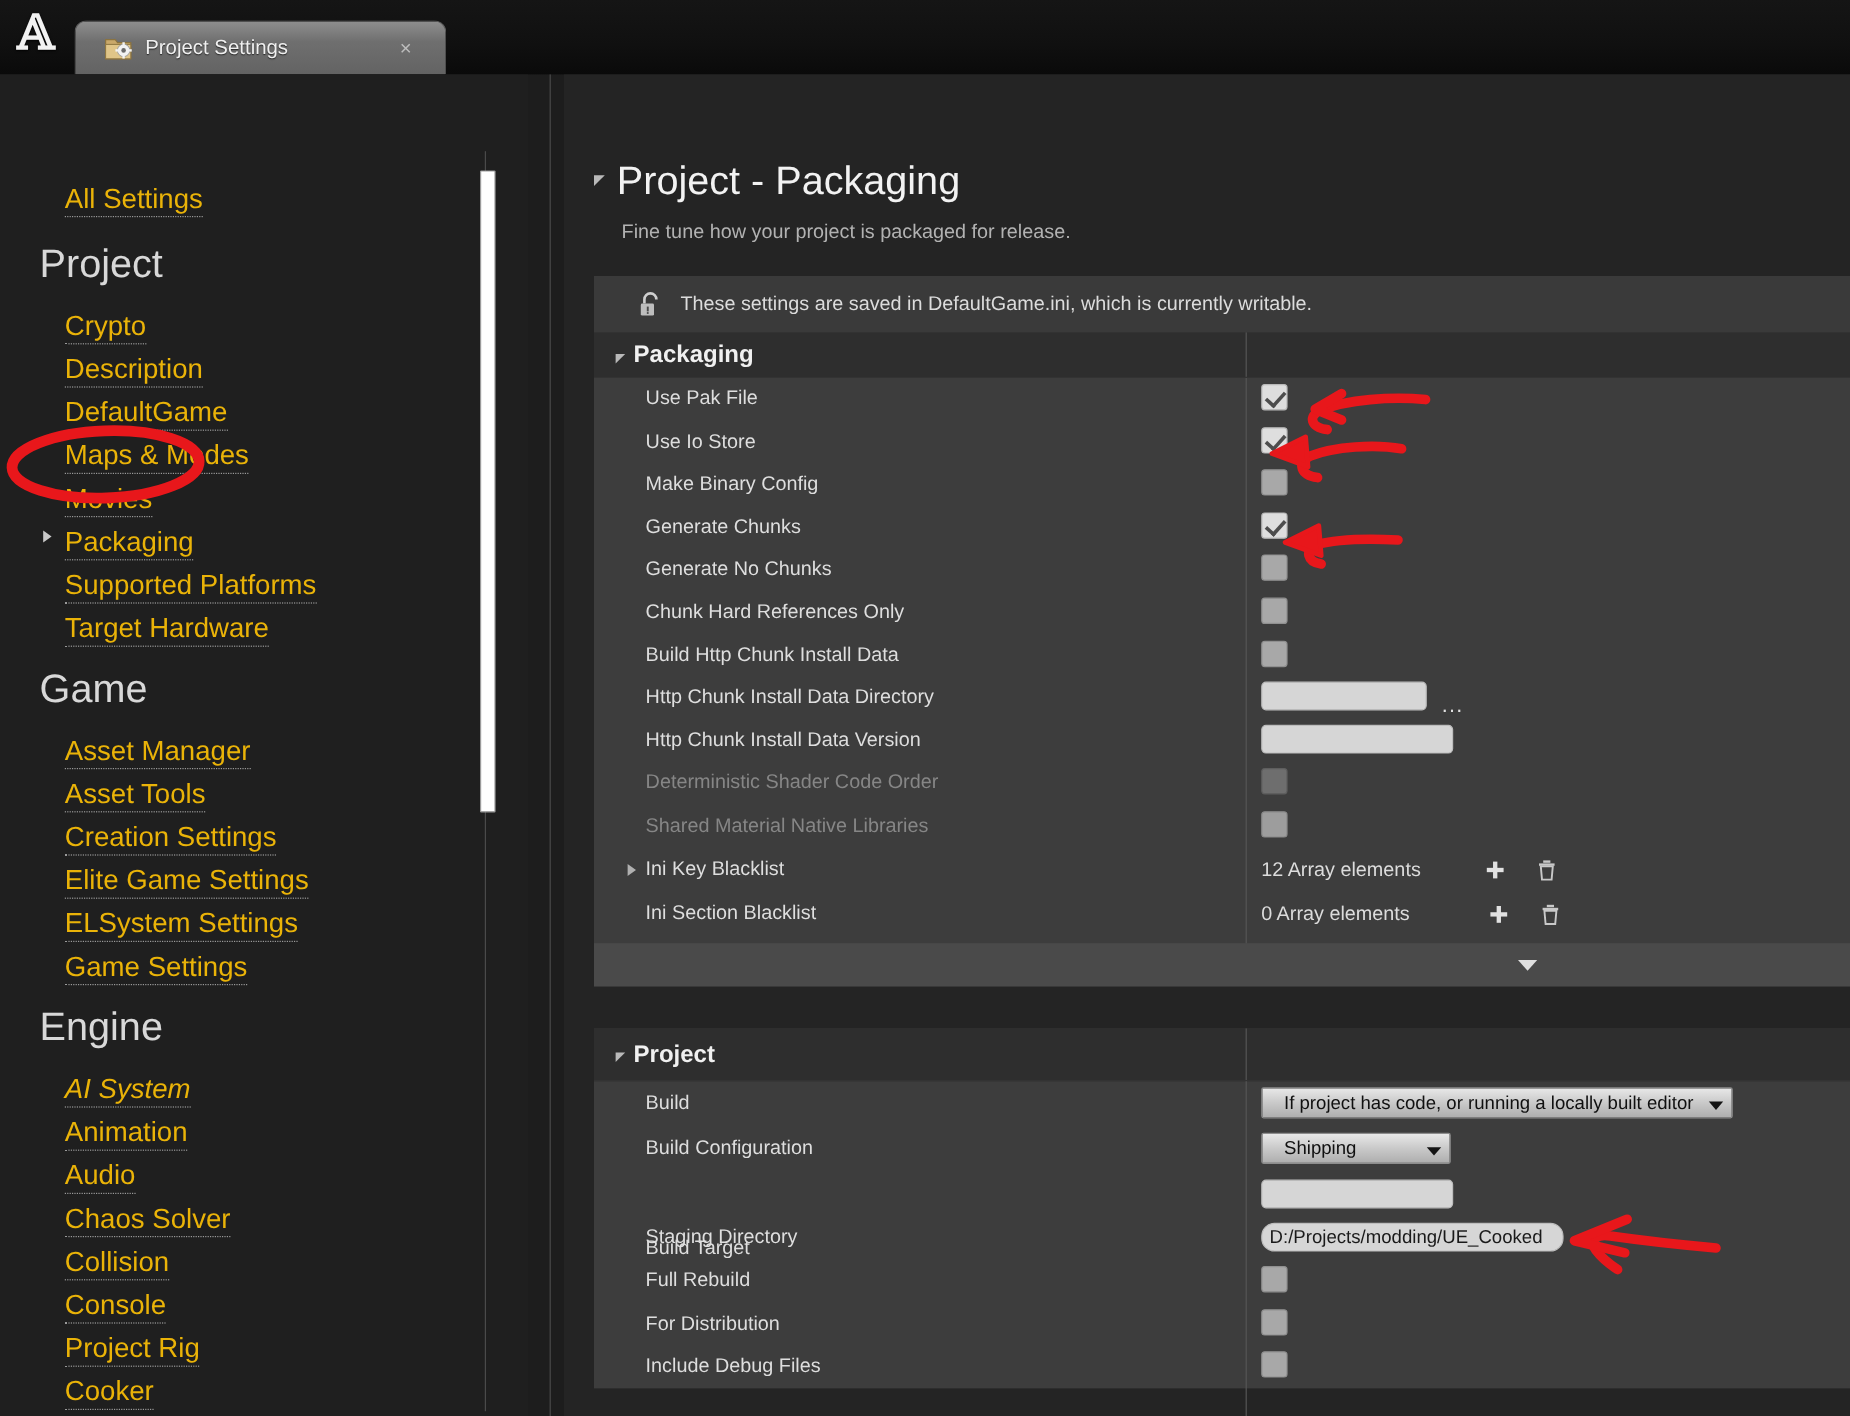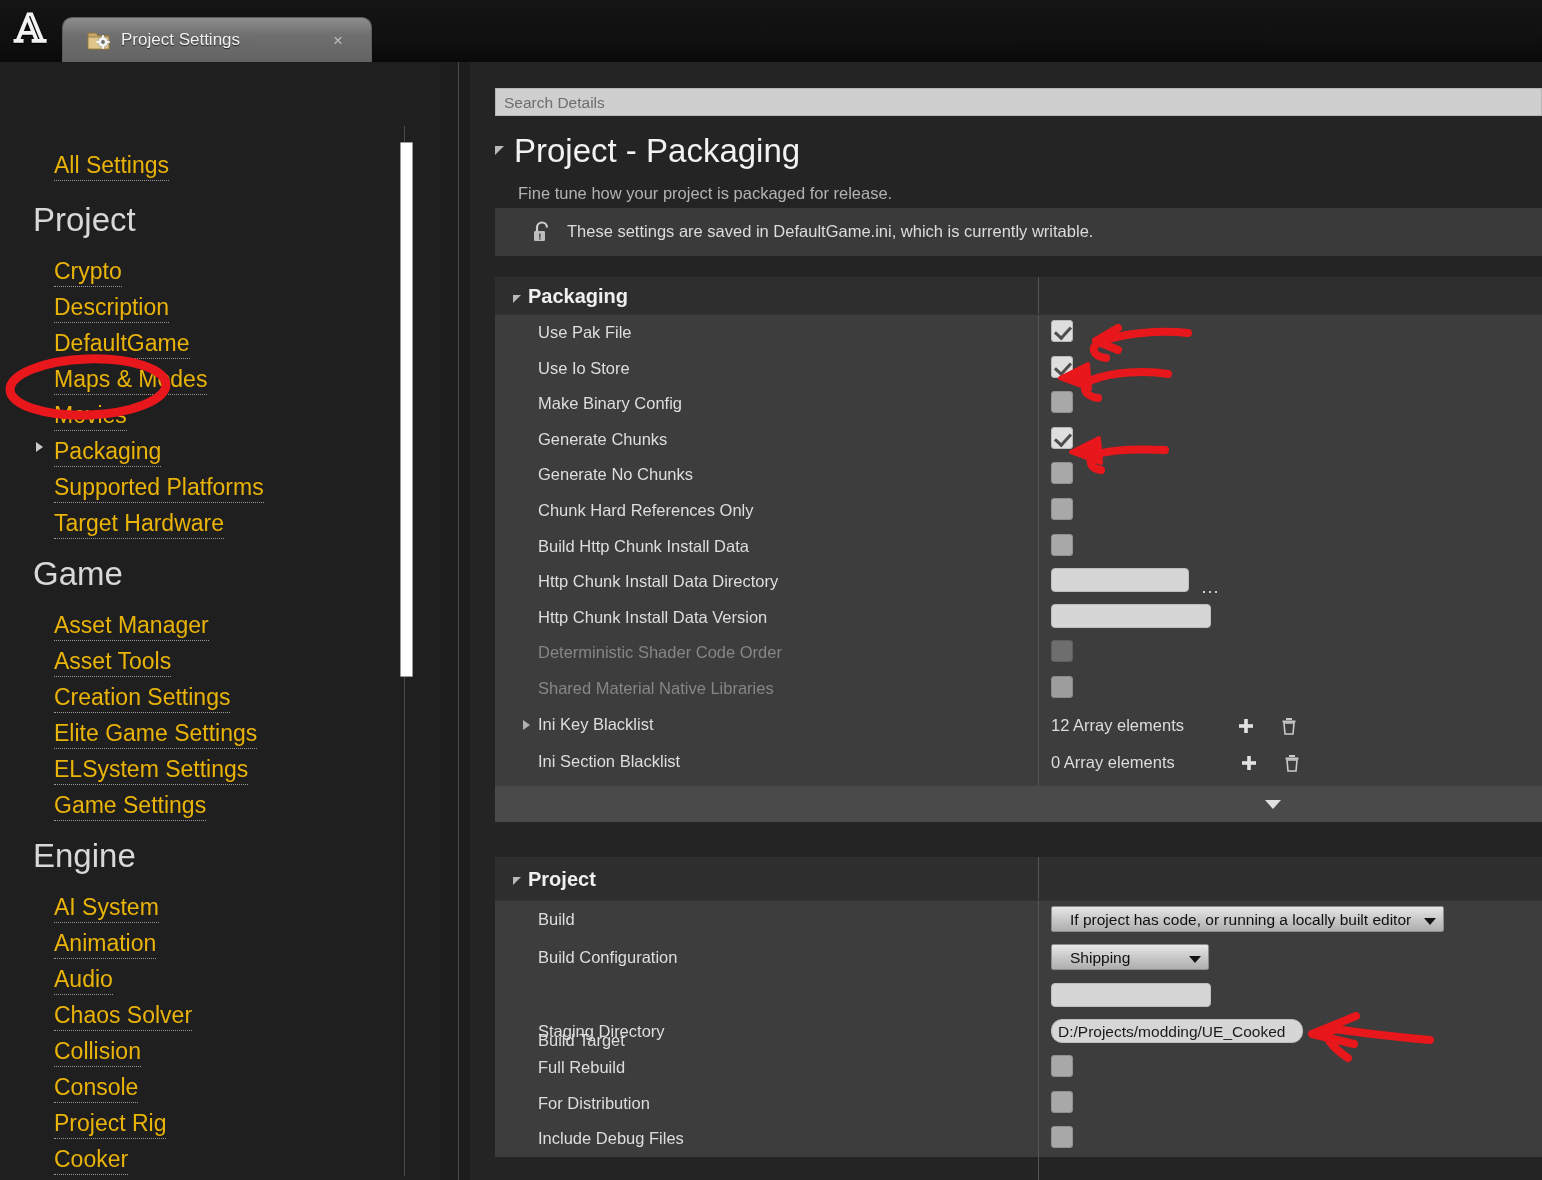--- a/index.html
+++ b/index.html
@@ -126,21 +126,21 @@
     position: absolute; left: 25px; top: 84px;
     width: 0; height: 0;
     border-top: 9px solid #b9b9b9;
     border-right: 9px solid transparent;
   }
   .page-sub {
     position: absolute; left: 48px; top: 122px;
     font-size: 16.5px; color: #b2b2b2;
   }
   .info-bar {
-    position: absolute; left: 25px; top: 146px;
+    position: absolute; left: 25px; top: 168px;
     width: 1047px; height: 48px;
     background: #3a3a3a;
   }
   .info-text {
     position: absolute; left: 72px; top: 14px;
     font-size: 16.5px; color: #dcdcdc;
     white-space: nowrap;
   }
   .lock-icon {
     position: absolute; left: 34px; top: 11px;
@@ -321,38 +321,37 @@
 
     <div class="side-head" style="left:33px; top:493px;">Game</div>
     <div class="side-link" style="left:54px; top:550px;">Asset Manager</div>
     <div class="side-link" style="left:54px; top:586px;">Asset Tools</div>
     <div class="side-link" style="left:54px; top:622px;">Creation Settings</div>
     <div class="side-link" style="left:54px; top:658px;">Elite Game Settings</div>
     <div class="side-link" style="left:54px; top:694px;">ELSystem Settings</div>
     <div class="side-link" style="left:54px; top:730px;">Game Settings</div>
 
     <div class="side-head" style="left:33px; top:775px;">Engine</div>
-    <div class="side-link" style="left:54px; top:832px;">AI System</div>
+    <div class="side-link" style="left:54px; top:832px;font-style:italic;">AI System</div>
     <div class="side-link" style="left:54px; top:868px;">Animation</div>
     <div class="side-link" style="left:54px; top:904px;">Audio</div>
     <div class="side-link" style="left:54px; top:940px;">Chaos Solver</div>
     <div class="side-link" style="left:54px; top:976px;">Collision</div>
     <div class="side-link" style="left:54px; top:1012px;">Console</div>
     <div class="side-link" style="left:54px; top:1048px;">Project Rig</div>
     <div class="side-link" style="left:54px; top:1084px;">Cooker</div>
 
     <div class="sb-track"></div>
     <div class="sb-thumb"></div>
   </div>
 
   <div class="panel-divider"></div>
 
   <div class="main">
 
-    <div class="search-box">Search Details</div>
 
     <div class="title-caret"></div>
     <div class="page-title">Project - Packaging</div>
     <div class="page-sub">Fine tune how your project is packaged for release.</div>
 
     <div class="info-bar">
       <svg class="lock-icon" viewBox="0 0 26 26">
         <path d="M8 12 V8.5 a5 5 0 0 1 10 0" fill="none" stroke="#cfcfcf" stroke-width="2.2"></path>
         <rect x="5" y="12" width="11" height="10" rx="1.2" fill="#bdbdbd"></rect>
         <rect x="10" y="14.5" width="1.6" height="4" fill="#4a4a4a"></rect>

